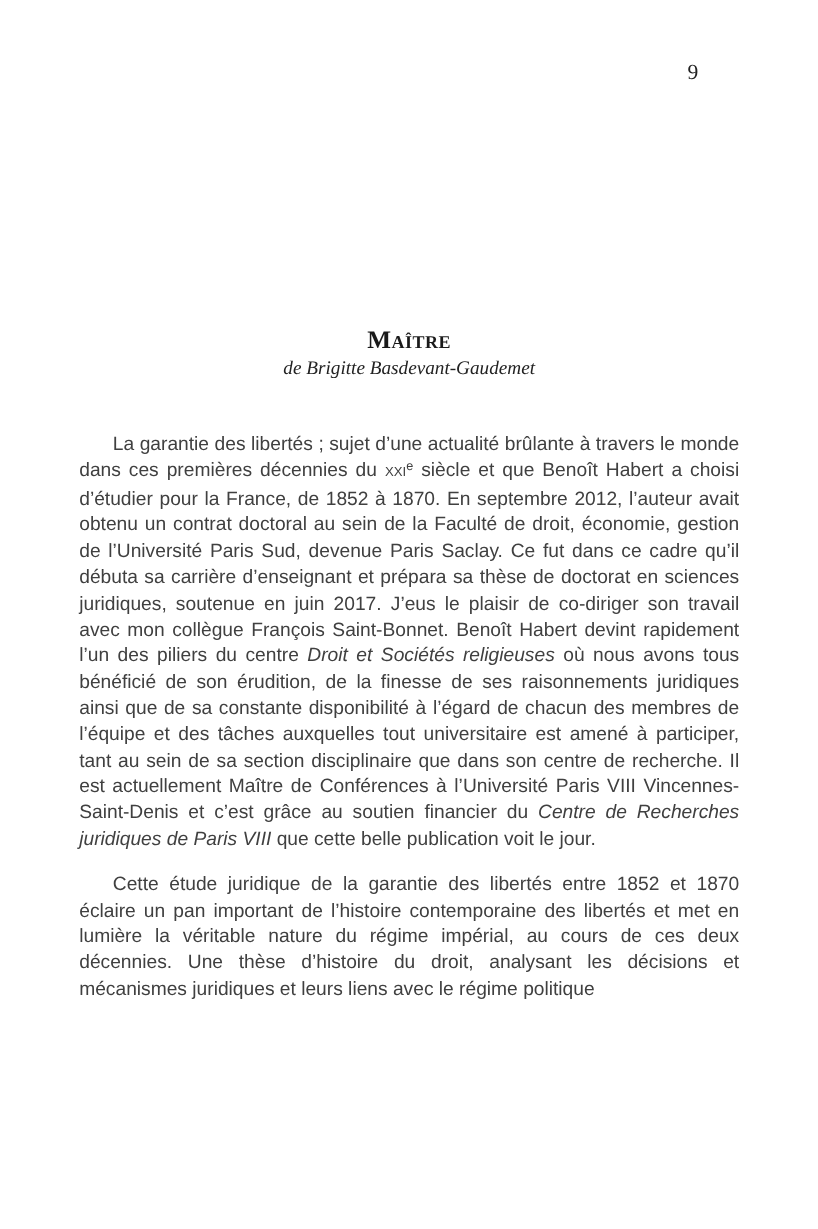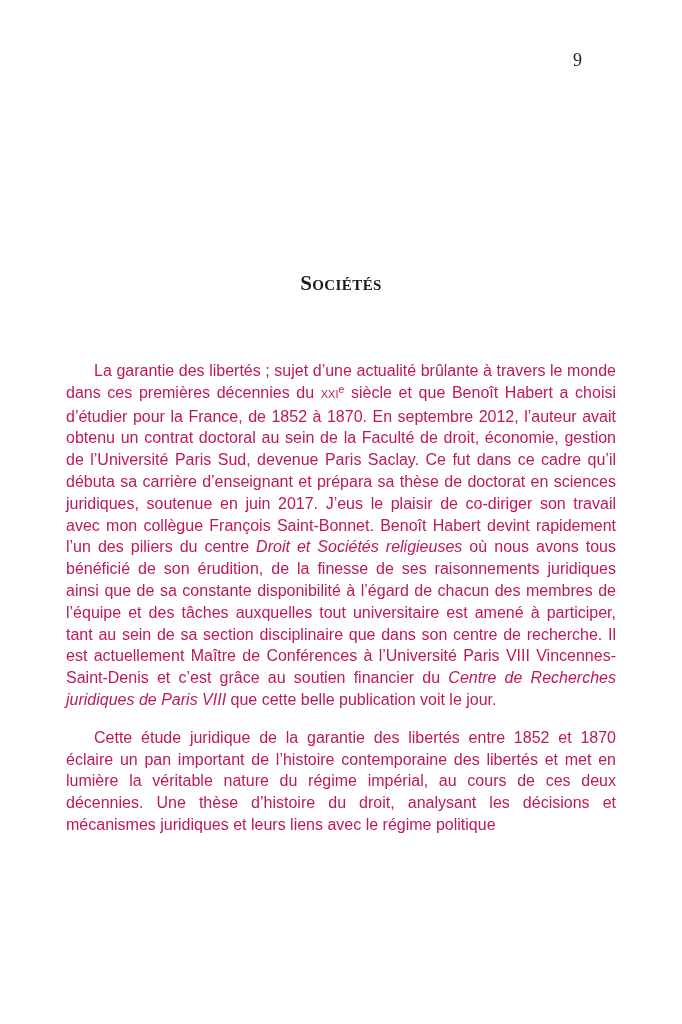--- a/index.html
+++ b/index.html
@@ -51,21 +51,21 @@
     color: #222222;
   }
   .body-text {
     position: absolute;
     top: 360px;
     left: 66px;
     width: 550px;
     text-align: justify;
     font-size: 16px;
     line-height: 21.8px;
-    color: #be185d;
+    color: #404040;
   }
   .para {
     margin: 0 0 16px 0;
     text-indent: 28px;
   }
   .para:last-child { margin-bottom: 0; }
   .run-italic { font-style: italic; }
   .run-sc { font-variant: small-caps; }
   .run-sup {
     font-size: 0.66em;
@@ -74,21 +74,22 @@
   }
 </style>
 </head>
 <body>
 
 <div class="page">
 
   <div class="page-number">9</div>
 
   <header class="chapter-header">
-    <h1 class="title">Sociétés</h1>
+    <h1 class="title">Maître</h1>
+    <div class="subtitle">de Brigitte Basdevant-Gaudemet</div>
   </header>
 
   <main class="body-text">
       <p class="para"><span>La garantie des libertés&nbsp;; sujet d’une actualité brûlante à travers le monde dans ces premières décennies du </span><span class="run-sc">xxi</span><span class="run-sup">e</span><span> siècle et que Benoît Habert a choisi d’étudier pour la France, de 1852 à 1870. En septembre 2012, l’auteur avait obtenu un contrat doctoral au sein de la Faculté de droit, économie, gestion de l’Université Paris Sud, devenue Paris Saclay. Ce fut dans ce cadre qu’il débuta sa carrière d’enseignant et prépara sa thèse de doctorat en sciences juridiques, soutenue en juin 2017. J’eus le plaisir de co-diriger son travail avec mon collègue François Saint-Bonnet. Benoît Habert devint rapidement l’un des piliers du centre </span><span class="run-italic">Droit et Sociétés religieuses</span><span> où nous avons tous bénéficié de son érudition, de la finesse de ses raisonnements juridiques ainsi que de sa constante disponibilité à l’égard de chacun des membres de l’équipe et des tâches auxquelles tout universitaire est amené à participer, tant au sein de sa section disciplinaire que dans son centre de recherche. Il est actuellement Maître de Conférences à l’Université Paris VIII Vincennes-Saint-Denis et c’est grâce au soutien financier du </span><span class="run-italic">Centre de Recherches juridiques de Paris VIII</span><span> que cette belle publication voit le jour.</span></p>
       <p class="para"><span>Cette étude juridique de la garantie des libertés entre 1852 et 1870 éclaire un pan important de l’histoire contemporaine des libertés et met en lumière la véritable nature du régime impérial, au cours de ces deux décennies. Une thèse d’histoire du droit, analysant les décisions et mécanismes juridiques et leurs liens avec le régime politique</span></p>
     </main>
 
 </div>
 
 </body></html>

